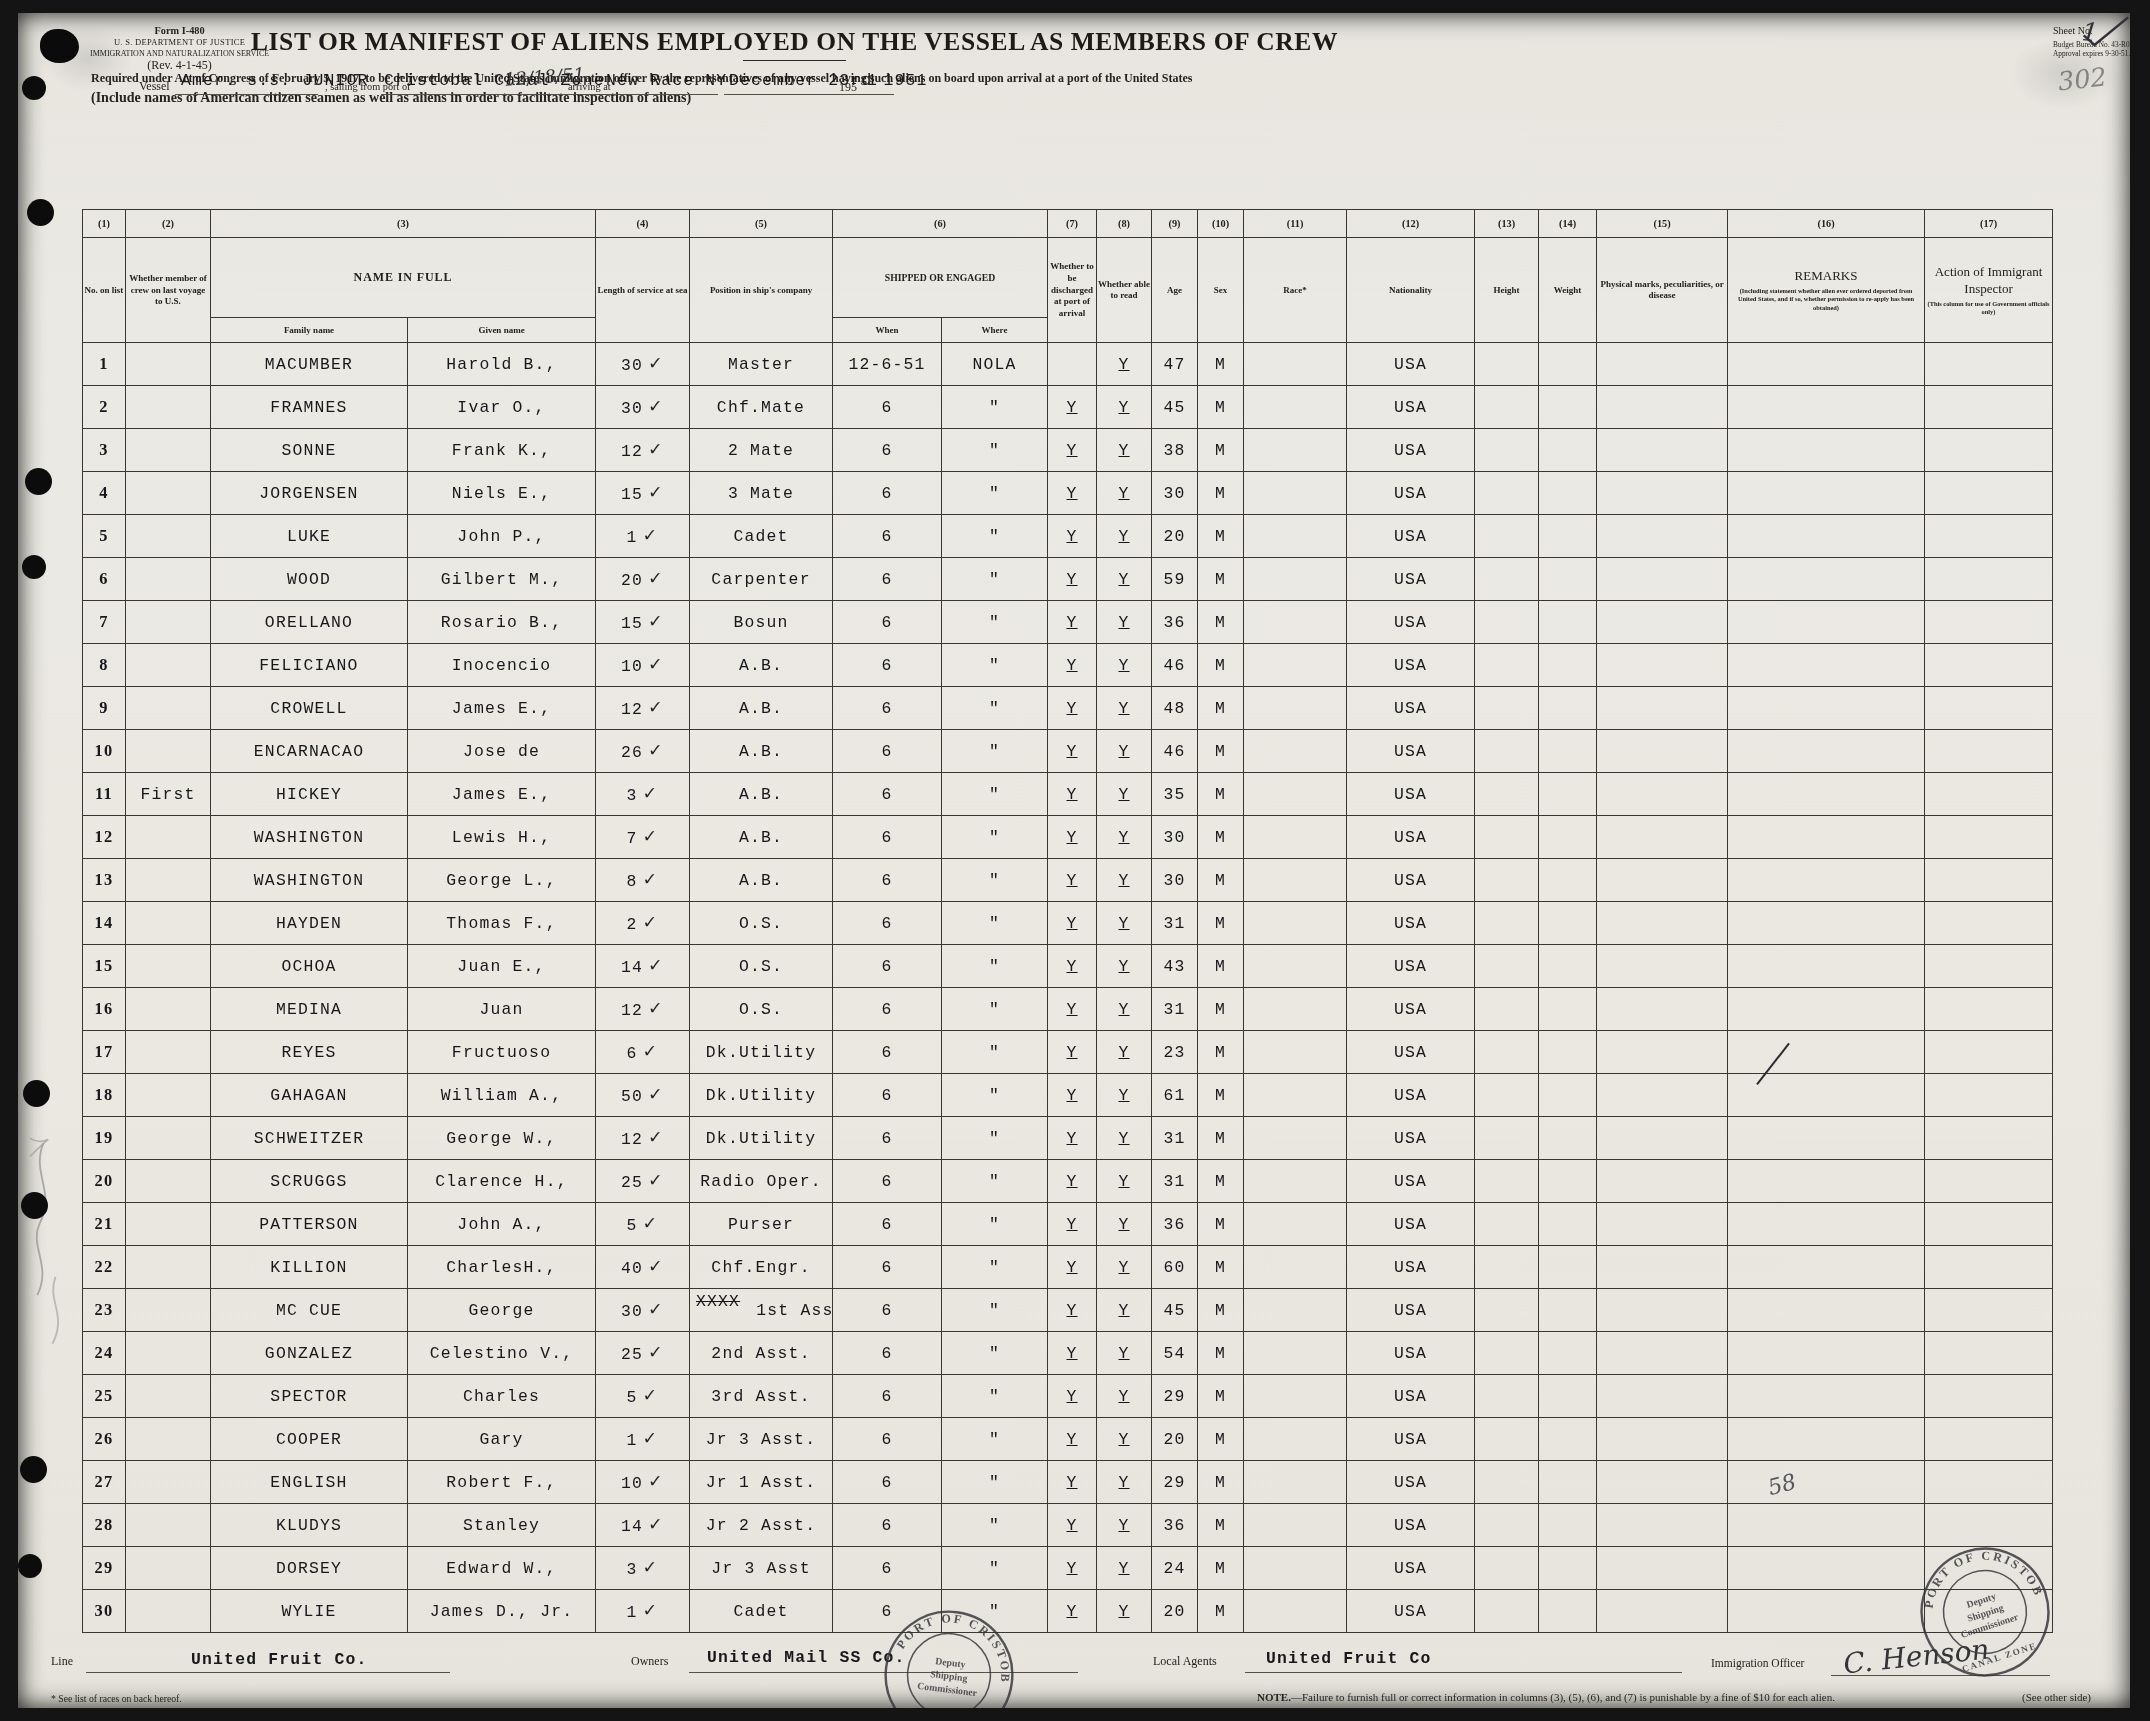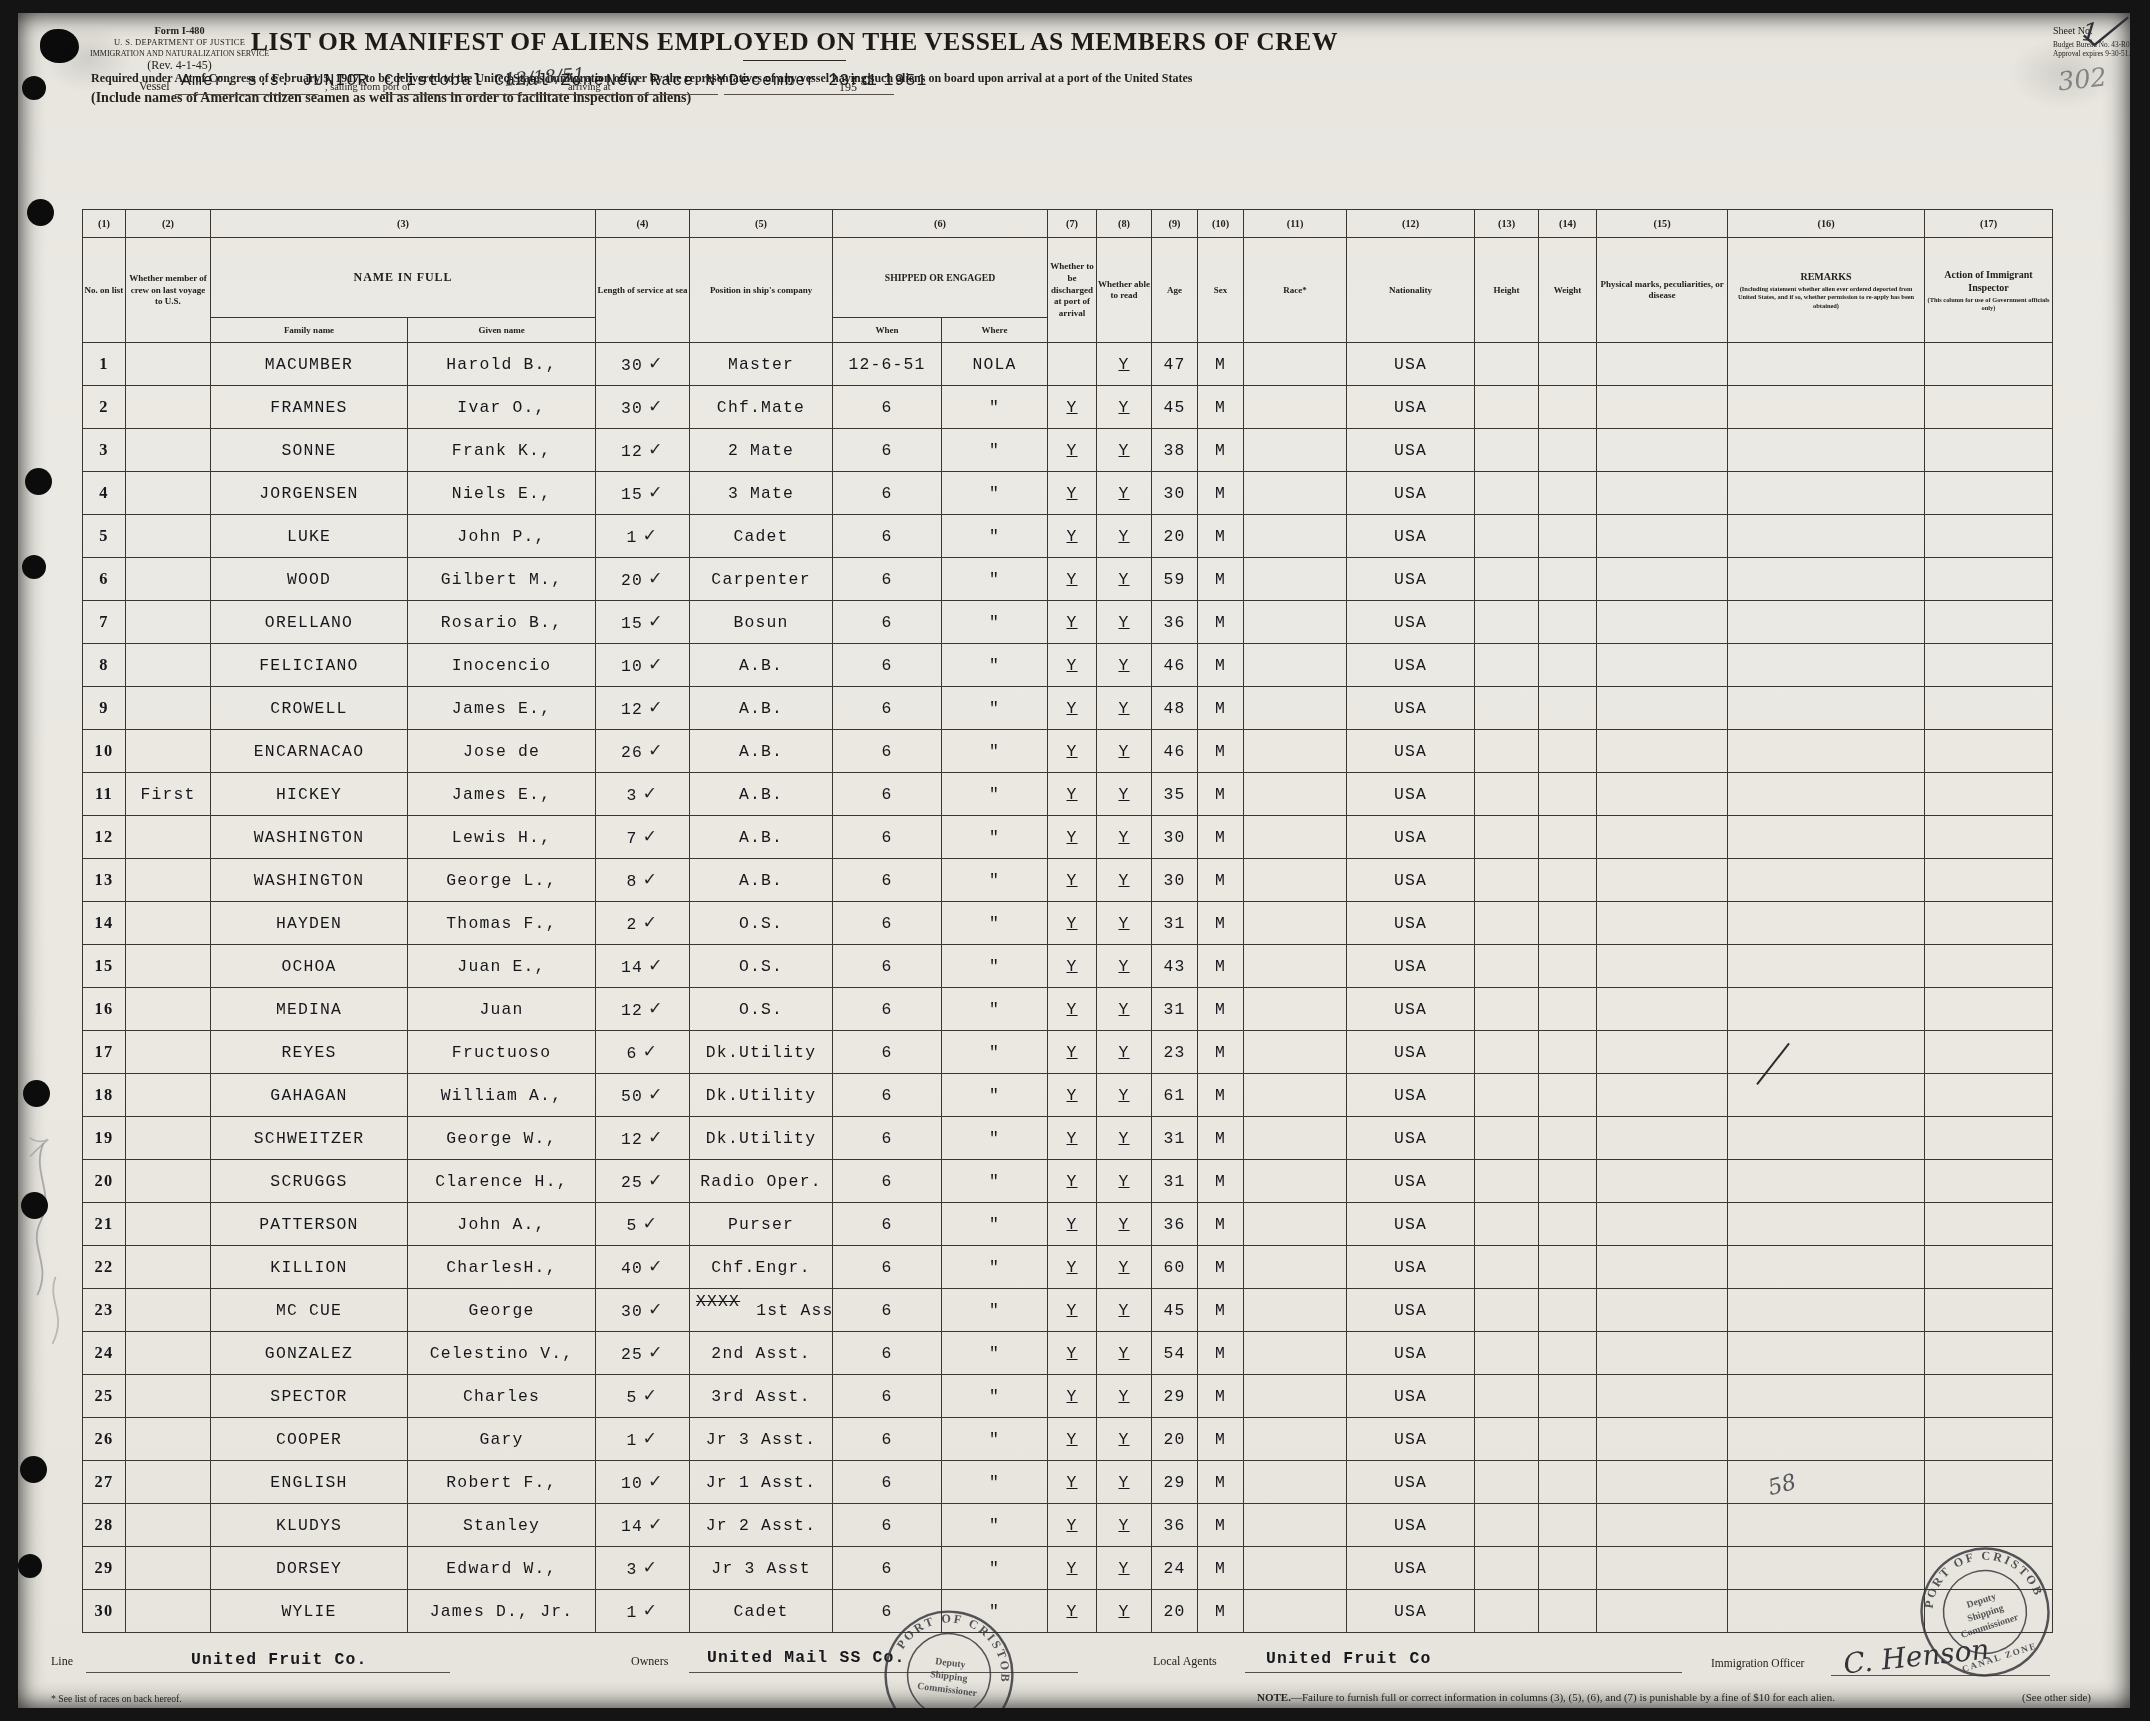--- a/index.html
+++ b/index.html
@@ -36,21 +36,21 @@
 
   
   #manifest{position:absolute;left:64px;top:196px;width:1968px;border-collapse:collapse;table-layout:fixed;}
   #manifest th,#manifest td{border:1.2px solid #3a3731;padding:0;overflow:hidden;}
   #manifest thead th{font-family:"Liberation Serif",serif;color:#24211d;vertical-align:middle;text-align:center;}
   tr.row-nums th{height:27px;font-size:10.3px;font-weight:bold;}
   tr.row-labels th{height:79px;font-size:9px;font-weight:bold;line-height:1.3;padding:1.2px 2.4px;}
   tr.row-subs th{height:24px;font-size:9px;font-weight:bold;}
   .h-name{font-size:12px !important;letter-spacing:0.9px;}
   .h-shipped{font-size:9.7px !important;}
-  .h-rem-main{display:block;font-size:10px;font-weight:bold;}
+  .h-rem-main{display:block;font-size:13px;font-weight:normal;}
   .h-rem-sub{display:block;font-size:6.4px;font-weight:bold;line-height:1.35;margin-top:1.8px;padding:0 2.4px;}
   #manifest tbody tr{height:43px;}
   #manifest tbody td{font-family:"Liberation Mono",monospace;font-size:16.4px;color:#17171c;text-align:center;vertical-align:middle;}
   #manifest tbody td span{letter-spacing:1.2px;}
   td.c-no{font-family:"Liberation Serif",serif !important;font-size:15px;font-weight:bold;color:#211e1a;}
   td.c-family{text-align:left;padding-left:9.7px;}
   td.c-given{text-align:left;padding-left:7.3px;}
   td.c-position{text-align:left;padding-left:6px;}
   td.c-position span{white-space:pre;}
   td.c-where{font-size:18px;}

